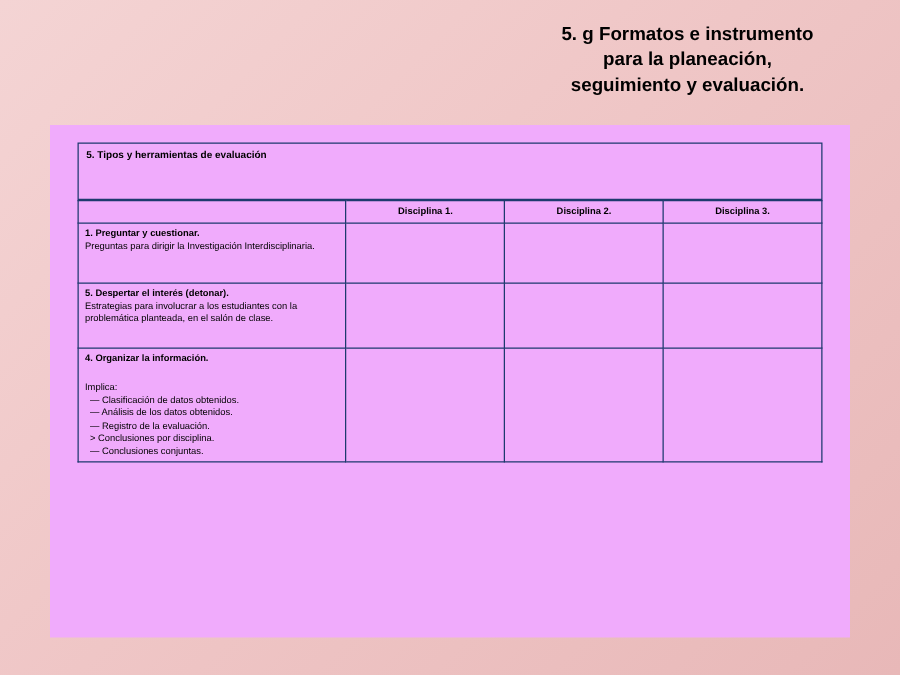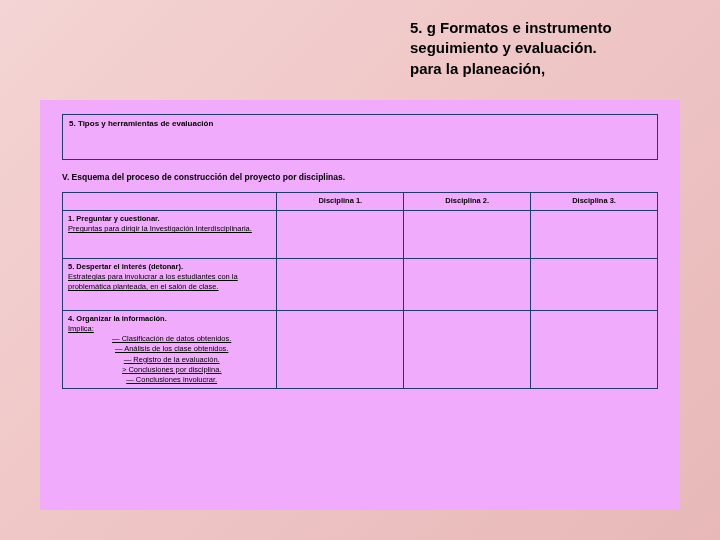--- a/index.html
+++ b/index.html
@@ -9,20 +9,21 @@
     background: linear-gradient(135deg, #f4d4d4 0%, #f0c8c8 40%, #e8b8b8 100%);
     font-family: Arial, sans-serif;
     overflow: hidden;
     position: relative;
   }
   .title-block {
     position: absolute;
     top: 18px;
     left: 410px;
     width: 280px;
+    text-align: center;
     font-size: 15px;
     font-weight: bold;
     line-height: 1.35;
     color: #000;
   }
   .title-line { display: block; }
   .paper {
     position: absolute;
     top: 100px;
     left: 40px;
@@ -58,44 +59,43 @@
     line-height: 1.35;
   }
   table.grid th {
     font-weight: bold;
     text-align: center;
     height: 18px;
   }
   .col-left { width: 36%; }
   .col-d { width: 21.3%; }
   .row-label { font-weight: bold; display: block; }
-  .row-sub { font-weight: normal; display: block; text-decoration: underline; }
+  .row-sub { font-weight: normal; display: block; }
   tr.r1 td { height: 48px; }
   tr.r2 td { height: 52px; }
   tr.r3 td { height: 44px; }
   tr.r4 td { height: 78px; }
-  .implies { margin-top: 0; }
-  .bullet { display: block; padding-left: 4px; text-align: center; }
+  .implies { margin-top: 13px; }
+  .bullet { display: block; padding-left: 4px; }
 </style>
 </head>
 <body>
 
 <div class="title-block">
   <span class="title-line">5. g Formatos e instrumento</span>
+  <span class="title-line">para la planeación,</span>
   <span class="title-line">seguimiento y evaluación.</span>
-  <span class="title-line">para la planeación,</span>
 </div>
 
 <div class="paper">
 
   <div class="box-a">
     <span class="box-a-label">5. Tipos y herramientas de evaluación</span>
   </div>
 
-  <div class="section-v">V. Esquema del proceso de construcción del proyecto por disciplinas.</div>
 
   <table class="grid">
     <colgroup>
       <col class="col-left">
         <col class="col-d">
         <col class="col-d">
         <col class="col-d">
     </colgroup>
     <tbody>
         <tr>
@@ -120,24 +120,24 @@
       </td>
       <td></td>
       <td></td>
       <td></td>
     </tr>
     <tr class="r4">
       <td>
         <span class="row-label">4. Organizar la información.</span>
         <span class="row-sub implies">Implica:</span>
         <span class="row-sub bullet">— Clasificación de datos obtenidos.</span>
-        <span class="row-sub bullet">— Análisis de los clase obtenidos.</span>
+        <span class="row-sub bullet">— Análisis de los datos obtenidos.</span>
         <span class="row-sub bullet">— Registro de la evaluación.</span>
         <span class="row-sub bullet">&gt; Conclusiones por disciplina.</span>
-        <span class="row-sub bullet">— Conclusiones involucrar.</span>
+        <span class="row-sub bullet">— Conclusiones conjuntas.</span>
       </td>
       <td></td>
       <td></td>
       <td></td>
     </tr>
   </tbody>
     </table>
 
 </div>
 

